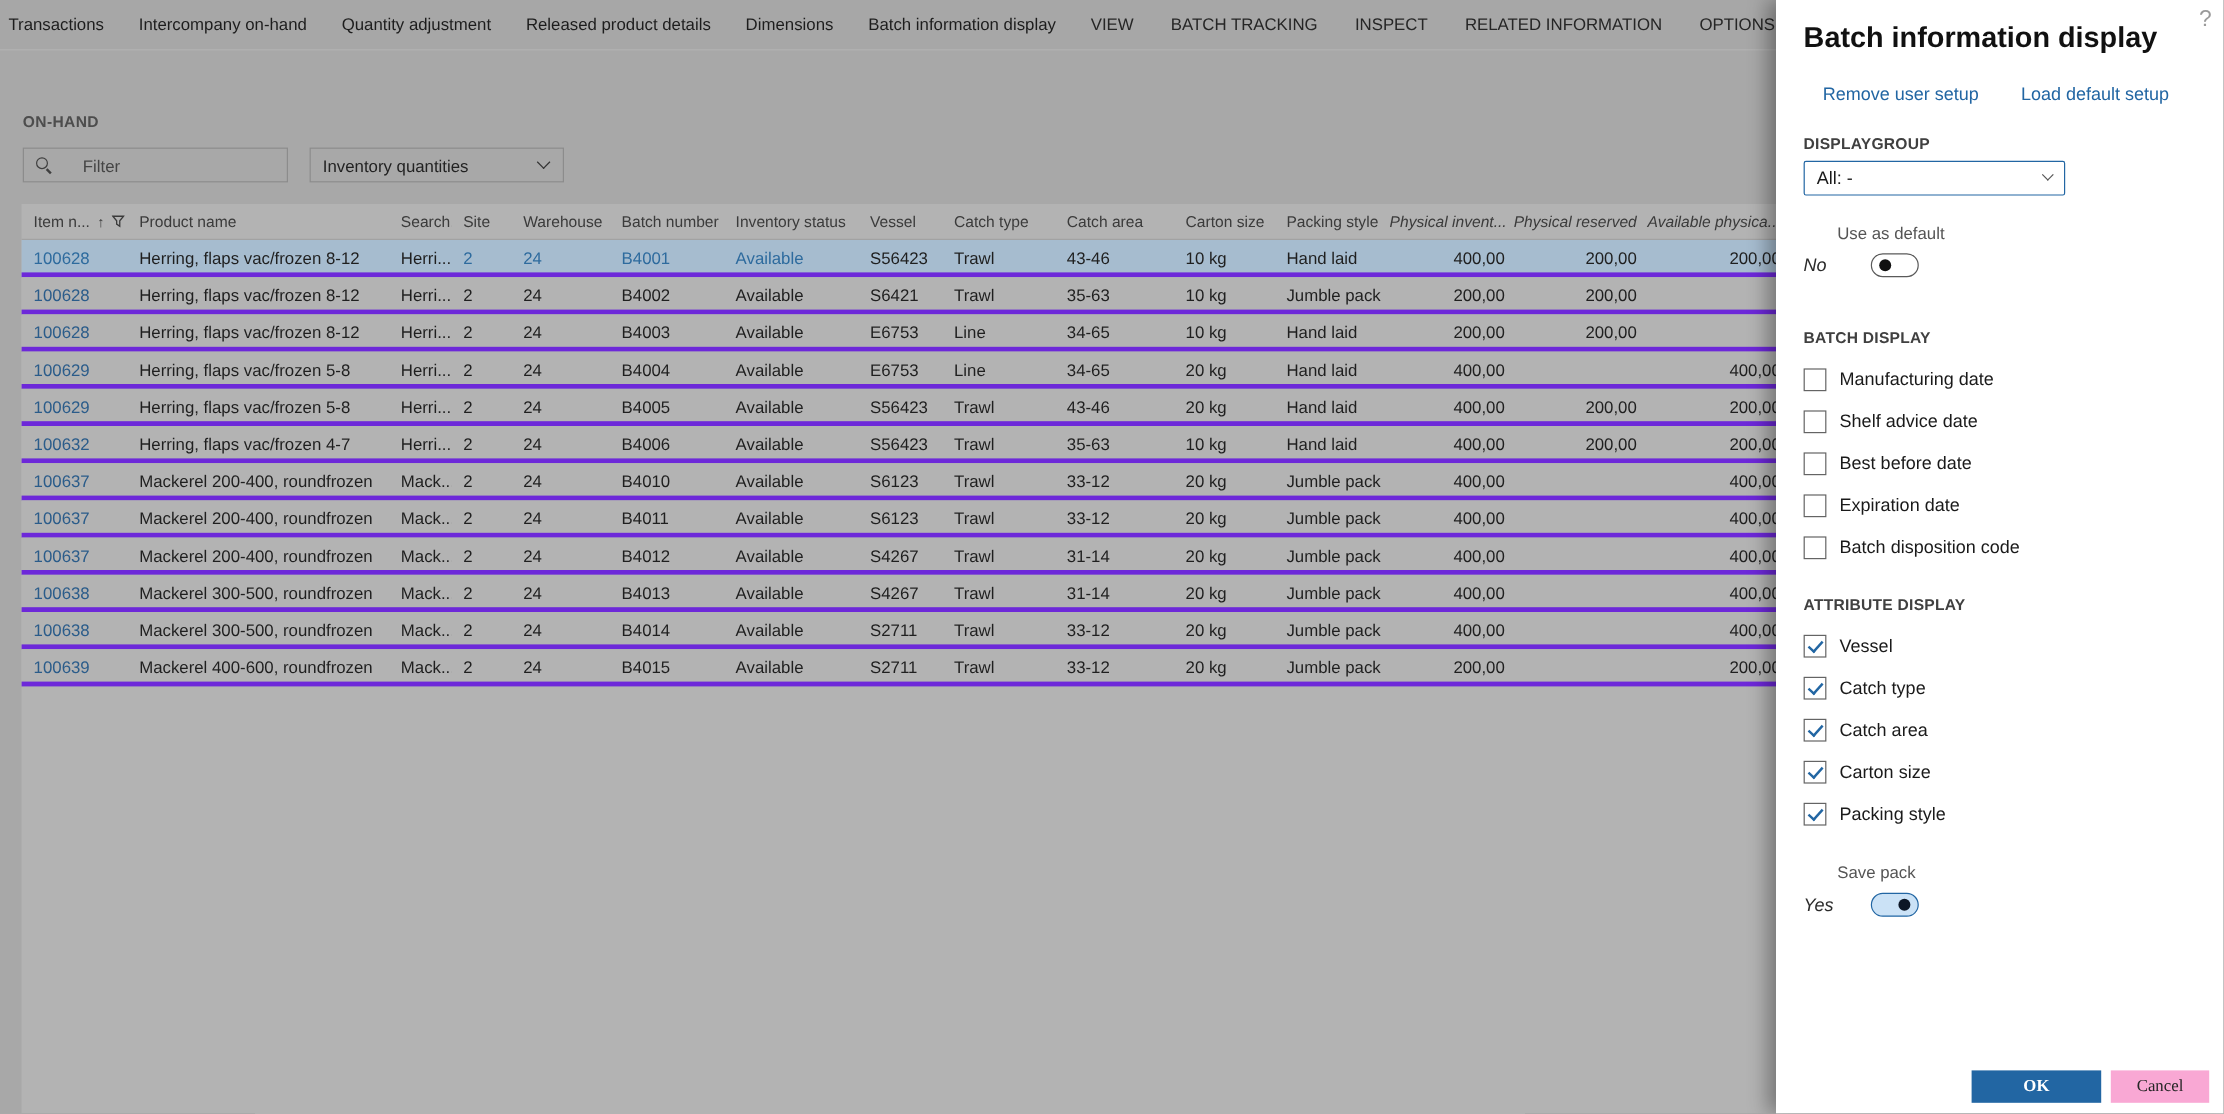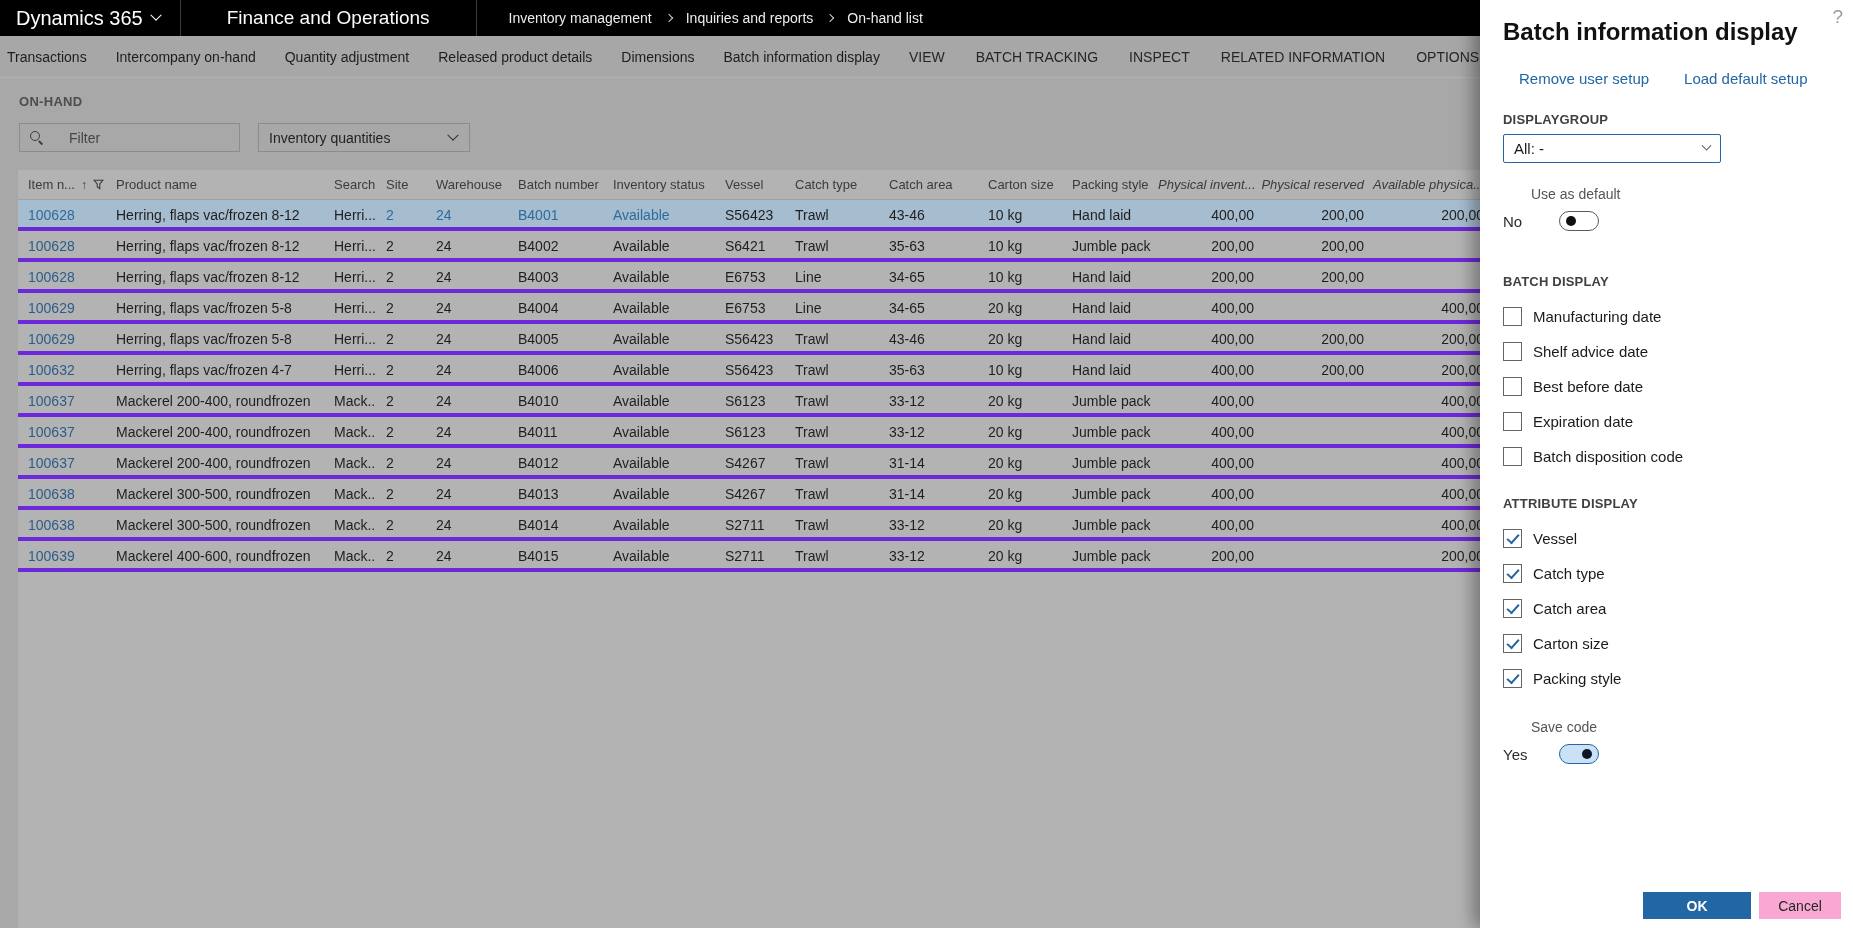--- a/index.html
+++ b/index.html
@@ -60,62 +60,46 @@
   .panel { position:absolute; right:0; top:0; width:373px; height:928px; background:#fff; box-shadow:-7px 0 16px rgba(0,0,0,.35); padding:0 12px 0 23px; z-index:5; }
   .panel-help { position:absolute; right:10px; top:6px; font-size:19px; color:#9a9a9a; cursor:pointer; }
   .panel-title { padding-top:18px; font-size:24px; font-weight:700; color:#111; }
   .panel-links { margin-top:24px; padding-left:16px; display:flex; gap:35px; }
   .panel-link { font-size:15px; color:#2266a3; cursor:pointer; }
   .section-label { font-size:13px; font-weight:700; color:#404040; letter-spacing:.2px; }
   .lbl-displaygroup { margin-top:25px; }
   .dg-select { margin-top:7px; width:218px; height:29px; border:1px solid #2266a3; border-radius:2px; display:flex; align-items:center; justify-content:space-between; padding:0 10px; font-size:15px; color:#1a1a1a; cursor:pointer; }
   .dg-select .chev-down { color:#555; width:7px; height:7px; }
   .sub-label { margin-top:23px; font-size:14px; color:#555;margin-left:28px; }
-  .toggle-row { margin-top:9px; display:flex; align-items:center; }
+  .toggle-row { margin-top:9px; display:flex; align-items:center;font-style:italic; }
   .toggle-value { font-size:15px; color:#2b2b2b; width:56px; }
   .toggle { position:relative; width:40px; height:20px; border:1px solid #5a5a5a; border-radius:10px; background:#fff; cursor:pointer; }
   .toggle .knob { position:absolute; top:4px; left:6px; width:10px; height:10px; border-radius:50%; background:#111; }
   .toggle.on { background:#cbe2f6; border-color:#2266a3; }
   .toggle.on .knob { left:auto; right:6px; background:#0d1726; }
 
   .lbl-batch { margin-top:43px; }
   .lbl-attr { margin-top:22px; }
   .check-list { margin-top:10px; }
   .check-row { display:flex; align-items:center; height:35px; gap:11px; cursor:pointer; }
   .checkbox { position:relative; width:19px; height:19px; border:1px solid #646464; background:#fff; flex:0 0 auto; }
   .checkbox.checked::after { content:''; position:absolute; left:3px; top:4px; width:10px; height:5px; border-left:2px solid #2266a3; border-bottom:2px solid #2266a3; transform:rotate(-48deg); }
   .check-label { font-size:15px; color:#1a1a1a; }
 
   .panel-buttons { position:absolute; right:12px; bottom:9px; display:flex; gap:8px; }
-  .btn { height:27px; font-size:14px; display:flex; align-items:center; justify-content:center; cursor:pointer; font-family:Liberation Sans, sans-serif; border:none; }
+  .btn { height:27px; font-size:14px; display:flex; align-items:center; justify-content:center; cursor:pointer; font-family:Liberation Serif, serif; border:none; }
   .btn-ok { width:108px; background:#2266a3; color:#fff; font-weight:700; }
   .btn-cancel { width:82px; background:#f9a8d4; color:#262626; }
 </style>
 </head>
 <body>
 
 <div class="stage">
   <div class="main">
 
-    <div class="topbar">
-      <div class="tb-app">
-        <span>Dynamics 365</span>
-        <span class="chev-down"></span>
-      </div>
-      <div class="tb-divider"></div>
-      <div class="tb-product">Finance and Operations</div>
-      <div class="tb-divider"></div>
-      <div class="breadcrumb">
-        <span class="crumb">Inventory management</span>
-        <span class="chev-right"></span>
-        <span class="crumb">Inquiries and reports</span>
-        <span class="chev-right"></span>
-        <span class="crumb">On-hand list</span>
-      </div>
-    </div>
 
     <div class="actionbar">
       <div>
         
       <span class="ab-item">Transactions</span><span class="ab-item">Intercompany on-hand</span><span class="ab-item">Quantity adjustment</span><span class="ab-item">Released product details</span><span class="ab-item">Dimensions</span><span class="ab-item">Batch information display</span></div>
       <div>
         
       <span class="ab-tab">VIEW</span><span class="ab-tab">BATCH TRACKING</span><span class="ab-tab">INSPECT</span><span class="ab-tab">RELATED INFORMATION</span><span class="ab-tab">OPTIONS</span></div>
       <span class="ab-search icon-search"></span>
     </div>
@@ -435,21 +419,21 @@
         <div class="check-row">
         <span class="checkbox checked"></span>
         <span class="check-label">Carton size</span>
       </div>
         <div class="check-row">
         <span class="checkbox checked"></span>
         <span class="check-label">Packing style</span>
       </div>
       </div>
 
-    <div class="sub-label">Save code</div>
+    <div class="sub-label">Save pack</div>
     <div class="toggle-row">
       <span class="toggle-value">Yes</span>
       <span class="toggle on">
           <span class="knob"></span>
         </span>
     </div>
 
     <div class="panel-buttons">
       <button class="btn btn-ok">OK</button>
       <button class="btn btn-cancel">Cancel</button>

